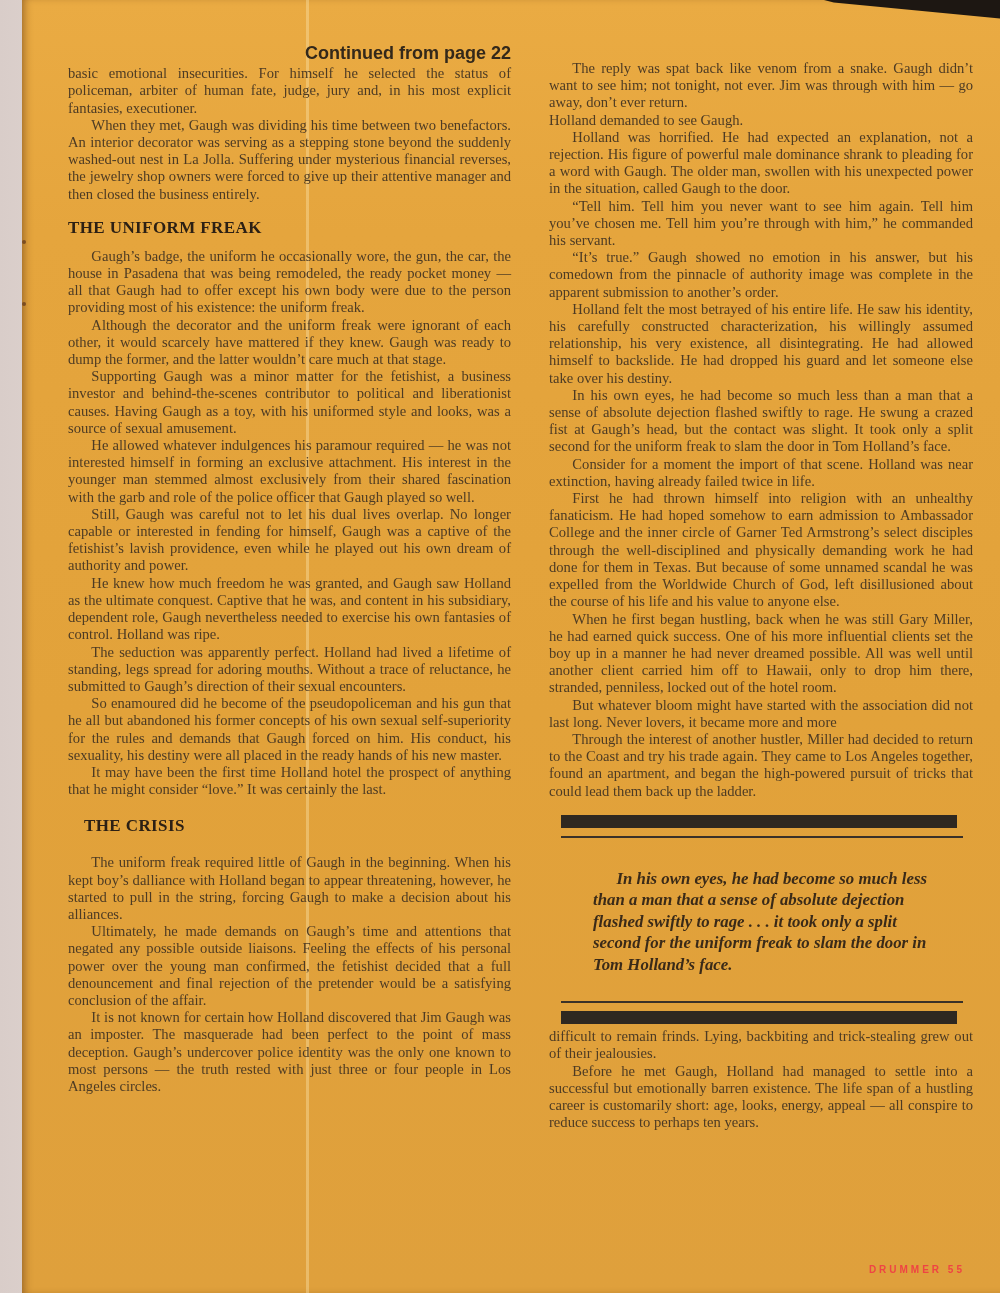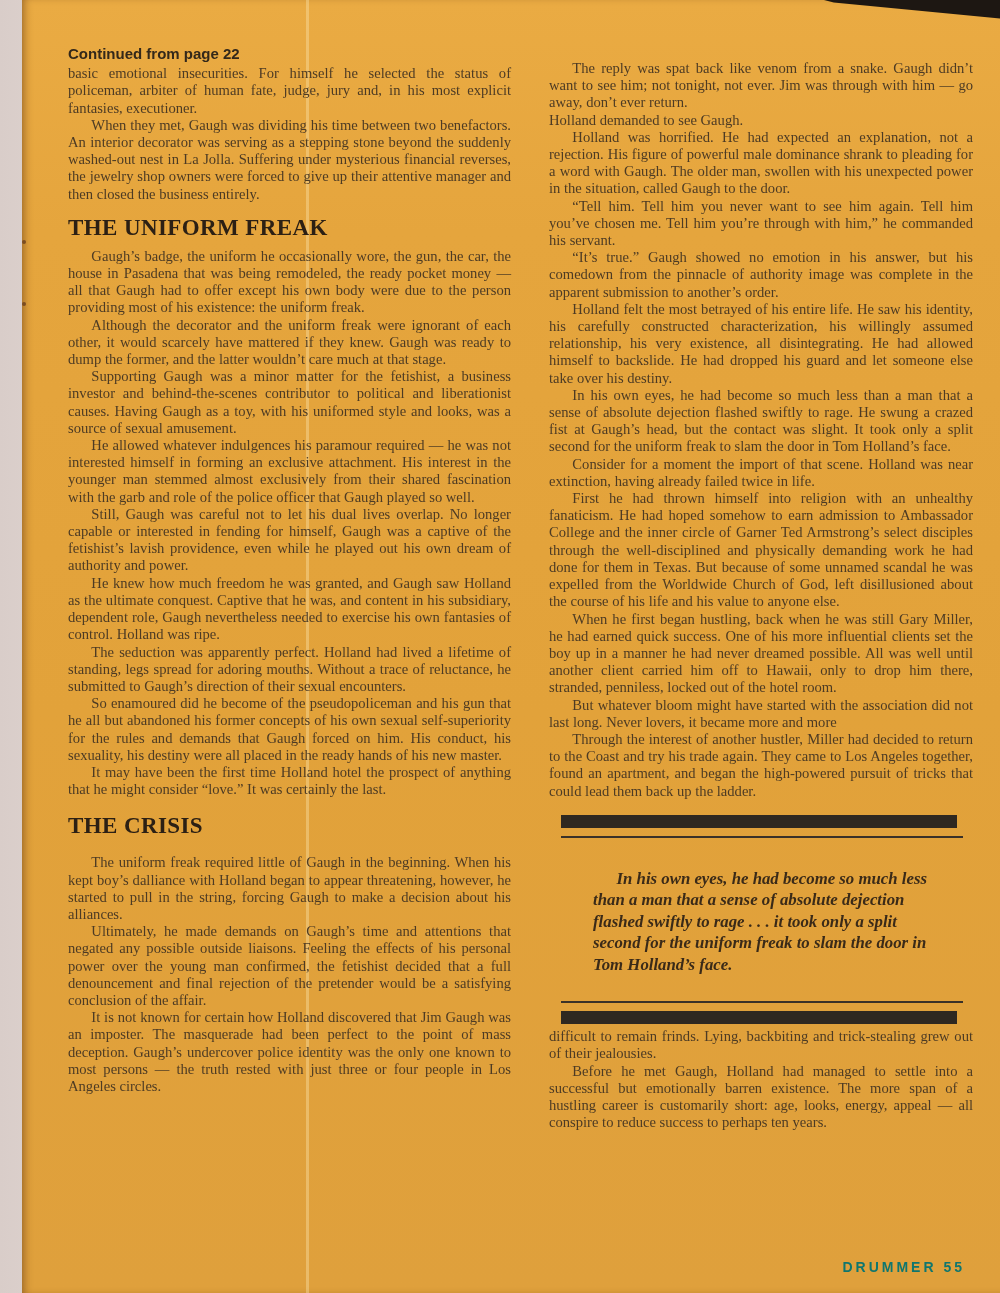--- a/index.html
+++ b/index.html
@@ -21,45 +21,45 @@
   .fold-line{
     position:absolute;top:0;bottom:0;width:3px;left:284px;
     background:rgba(255,238,190,.35);
   }
   .speck{position:absolute;width:4px;height:4px;border-radius:50%;background:#7a4c22;}
   .col{position:absolute;text-align:justify;color:#4d3b24;font-size:14.6px;line-height:17.2px;}
   .col-left{left:68px;top:45px;width:443px;}
   .col-right{left:549px;top:60px;width:424px;}
   .continued{
     font-family:"Liberation Sans", sans-serif;font-weight:bold;
-    font-size:15px;color:#33281a;margin:0 0 3px 0;text-align:left;
+    font-size:18px;color:#33281a;margin:0 0 3px 0;text-align:right;
   }
   .body-p{margin:0;text-indent:1.6em;}
   .noindent{text-indent:0;}
   h2.sec{
-    font-size:23px;line-height:20px;color:#2c2014;margin:15px 0 10px 0;
+    font-size:17px;line-height:20px;color:#2c2014;margin:15px 0 10px 0;
     letter-spacing:.4px;text-align:left;font-weight:bold;
   }
-  h2.sec.crisis{margin:18px 0 18px 0;}
+  h2.sec.crisis{margin:18px 0 18px 16px;}
   .quote-wrap{margin-top:15px;}
   .bar{height:13px;background:#2f2820;margin:0 16px 0 12px;}
   .rule{height:2px;background:#3a3128;margin:8px 10px 0 12px;}
   .rule-bottom{margin-top:26px;}
   .bar-bottom{margin-top:8px;}
   .pull-quote{
     margin:30px 26px 0 44px;
     font-style:italic;font-weight:bold;
     font-size:16.8px;line-height:21.5px;color:#3a2a18;
     text-align:left;text-indent:1.4em;
   }
   .after-quote{margin-top:4px;}
   .footer{
     position:absolute;right:35px;bottom:18px;
-    font-family:"Liberation Sans", sans-serif;font-size:14px;
-    letter-spacing:3px;color:#0f766e;font-weight:bold;
+    font-family:"Liberation Sans", sans-serif;font-size:10px;
+    letter-spacing:3px;color:#ef4444;font-weight:bold;
   }
 </style>
 </head>
 <body>
 
 <div class="page">
   <div class="corner-dark"></div>
   <div class="fold-line"></div>
   <div class="speck" style="left:0px;top:240px;"></div>
   <div class="speck" style="left:0px;top:302px;"></div>
@@ -108,17 +108,17 @@
     </div>
   <div class="quote-wrap">
     <div class="bar"></div>
     <div class="rule"></div>
     <p class="pull-quote">In his own eyes, he had become so much less than a man that a sense of absolute dejection flashed swiftly to rage . . . it took only a split second for the uniform freak to slam the door in Tom Holland’s face.</p>
     <div class="rule rule-bottom"></div>
     <div class="bar bar-bottom"></div>
   </div>
   <div class="after-quote">
       <p class="body-p noindent">difficult to remain frinds. Lying, backbiting and trick-stealing grew out of their jealousies.</p>
-      <p class="body-p">Before he met Gaugh, Holland had managed to settle into a successful but emotionally barren existence. The more span of a hustling career is customarily short: age, looks, energy, appeal — all conspire to reduce success to perhaps ten years.</p>
+      <p class="body-p">Before he met Gaugh, Holland had managed to settle into a successful but emotionally barren existence. The life span of a hustling career is customarily short: age, looks, energy, appeal — all conspire to reduce success to perhaps ten years.</p>
     </div>
 </div>
 
 <div class="footer">DRUMMER 55</div>
 
 </body></html>

